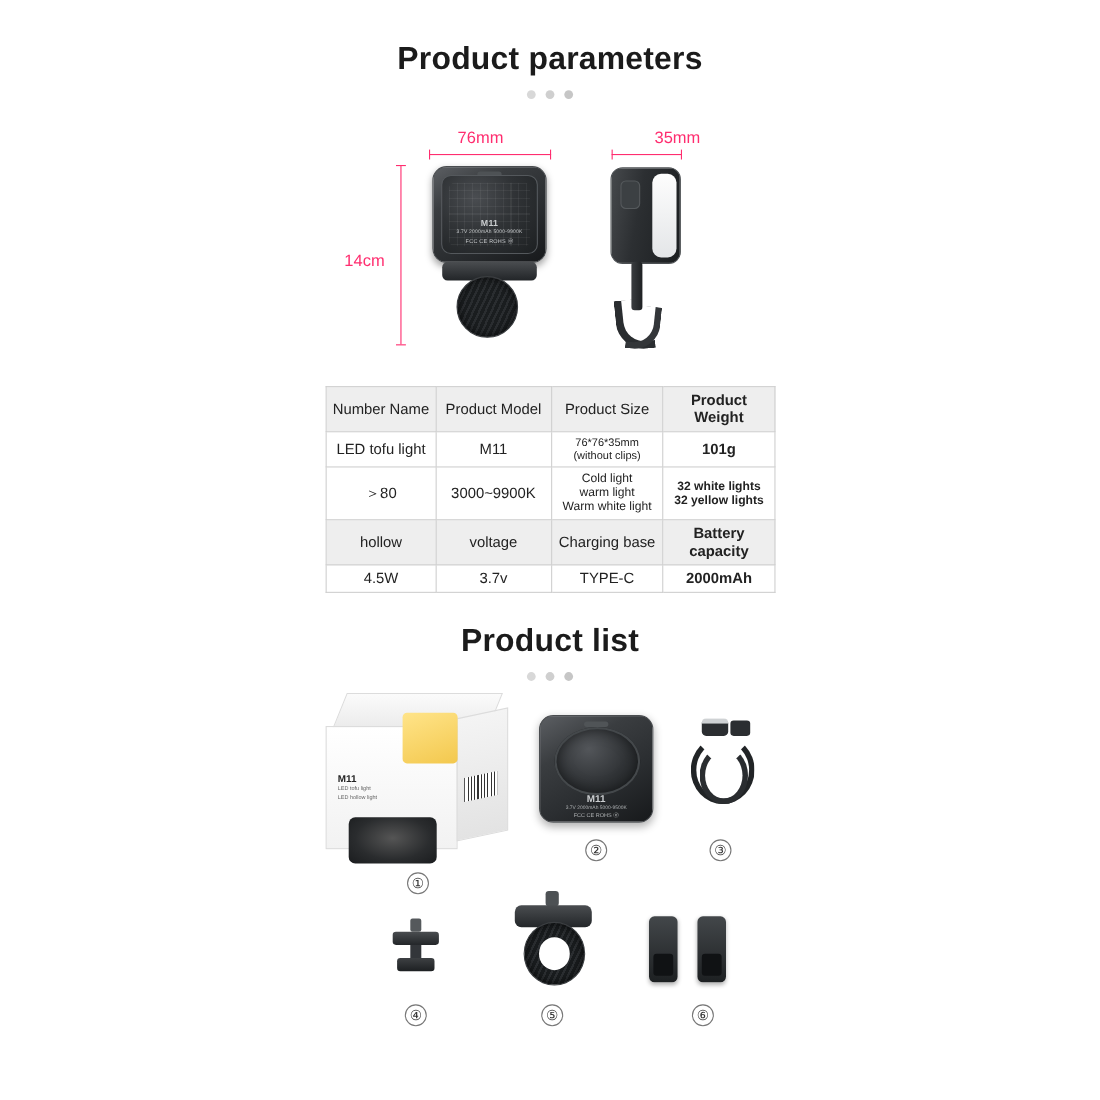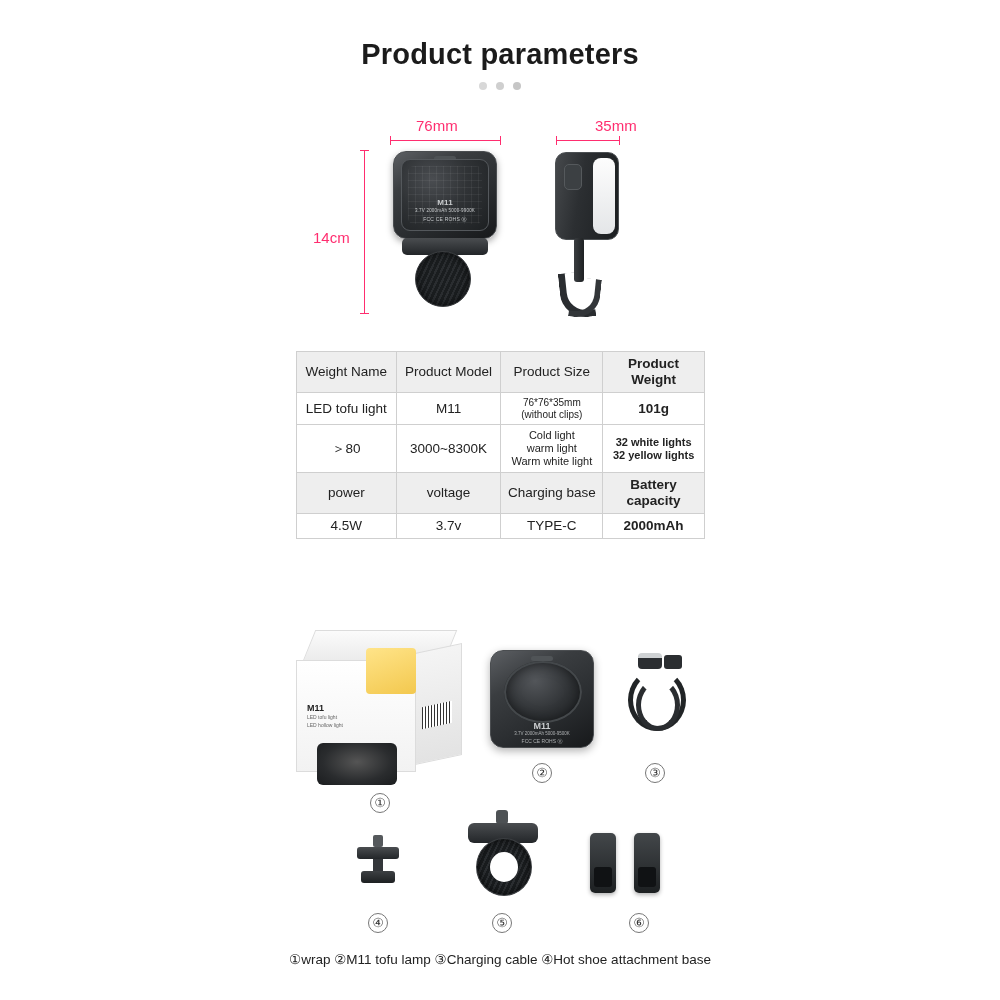--- a/index.html
+++ b/index.html
@@ -323,57 +323,65 @@
       <div class="stem"></div>
       <div class="jaw1"></div>
       <div class="jaw2"></div>
     </div>
   </div>
 
   <div class="spec-wrap">
     <table class="spec">
       <tbody>
           <tr class="hdr">
-        <td class="c1">Weight Name</td>
+        <td class="c1">Number Name</td>
         <td class="c2">Product Model</td>
         <td class="c3">Product Size</td>
         <td class="c4">Product Weight</td>
       </tr>
       <tr>
         <td class="c1">LED tofu light</td>
         <td class="c2">M11</td>
         <td class="c3 tiny" style="white-space:pre-line">76*76*35mm
 (without clips)</td>
         <td class="c4">101g</td>
       </tr>
       <tr>
         <td class="c1">＞80</td>
-        <td class="c2">3000~8300K</td>
+        <td class="c2">3000~9900K</td>
         <td class="c3 small" style="white-space:pre-line">Cold light
 warm light
 Warm white light</td>
         <td class="c4 small" style="white-space:pre-line">32 white lights
 32 yellow lights</td>
       </tr>
       <tr class="hdr">
-        <td class="c1">power</td>
+        <td class="c1">hollow</td>
         <td class="c2">voltage</td>
         <td class="c3">Charging base</td>
         <td class="c4">Battery capacity</td>
       </tr>
       <tr>
         <td class="c1">4.5W</td>
         <td class="c2">3.7v</td>
         <td class="c3">TYPE-C</td>
         <td class="c4">2000mAh</td>
       </tr>
     </tbody>
       </table>
   </div>
 
+  <div style="position:absolute;left:0;top:557px;width:1000px;">
+    <div class="section-title">Product list</div>
+    <div class="dots">
+      <i class="d1"></i>
+      <i class="d2"></i>
+      <i class="d3"></i>
+    </div>
+  </div>
 
   <div class="list-area">
     <div class="items">
 
       <div class="box">
         <div class="top"></div>
         <div class="side"></div>
         <div class="front">
           <div class="brand">M11</div>
           <div class="sub">LED tofu light</div>
@@ -421,16 +429,15 @@
       <div class="backclips">
         <div class="bc l"></div>
         <div class="bc r"></div>
       </div>
       <div class="item-num" style="left:629px;top:308px;">⑥</div>
 
     </div>
   </div>
 
   <div class="legend">
-    <span class="ln">①wrap  ②M11 tofu lamp  ③Charging cable  ④Hot shoe attachment base</span>
   </div>
 
 </div>
 
 </body></html>

